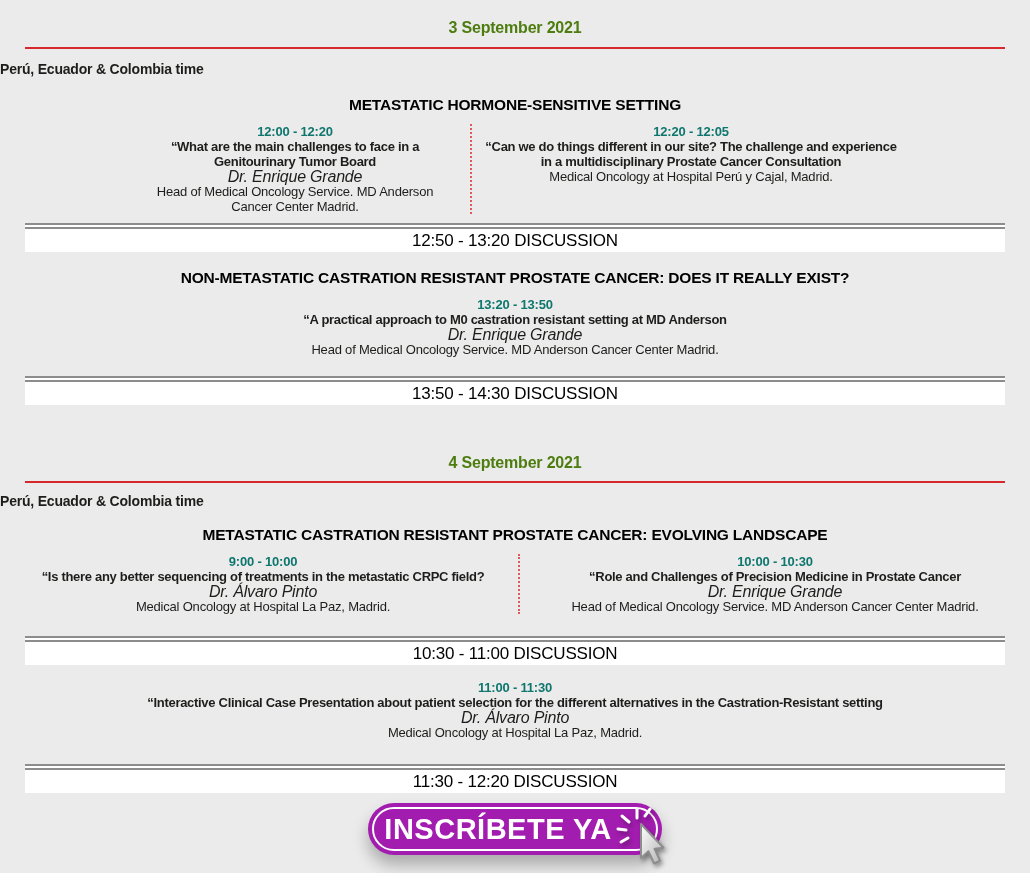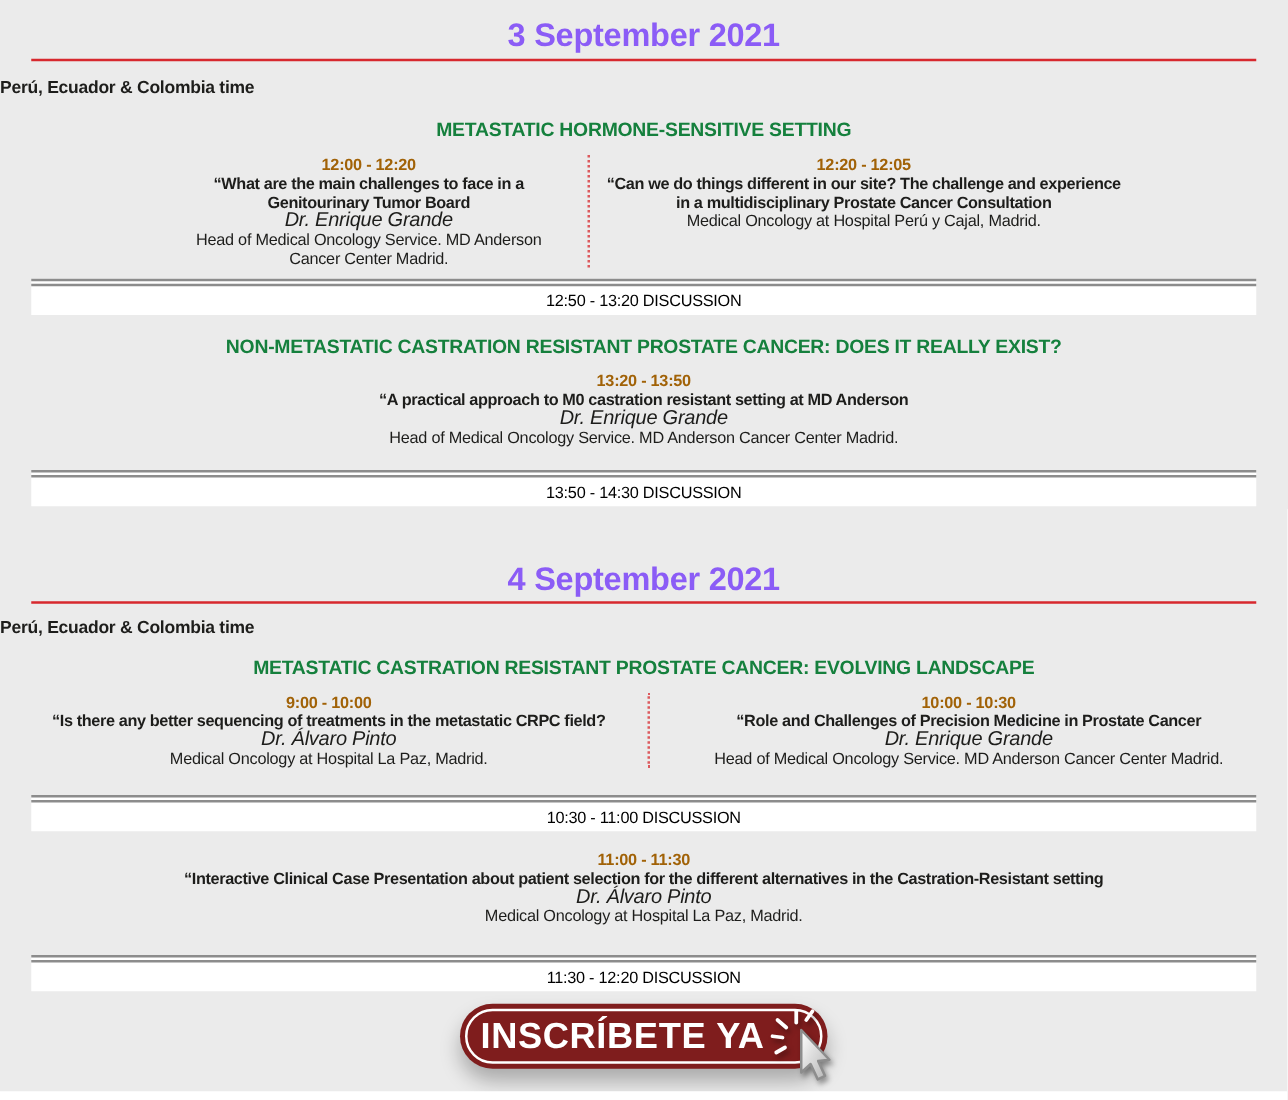--- a/index.html
+++ b/index.html
@@ -1,49 +1,49 @@
 <!DOCTYPE html>
 <html><head>
 <meta charset="utf-8">
 <style>
   html, body { margin: 0; padding: 0; background: #ffffff; }
   body { font-family: "Liberation Sans", "DejaVu Sans", sans-serif; color: #1d1d1b; letter-spacing: -0.2px; }
   .page { position: relative; width: 1030px; height: 880px; background: #ebebeb; overflow: hidden; box-sizing: border-box; padding-top: 16px; margin: 0 auto; }
 
-  .date-title { font-weight: bold; font-size: 26px; line-height: 24px; color: #8b5cf6; text-align: center; }
+  .date-title { font-weight: bold; font-size: 16px; line-height: 24px; color: #4d7c0f; text-align: center; }
   .red-rule { height: 2px; background: #d7282e; margin: 7px 25px 0 25px; }
   .timezone { font-weight: bold; font-size: 14px; line-height: 16px; text-align: left; margin-top: 12px; }
-  .track-heading { font-weight: bold; font-size: 15.5px; line-height: 17px; color: #15803d; text-align: center; letter-spacing: -0.2px; }
+  .track-heading { font-weight: bold; font-size: 15.5px; line-height: 17px; color: #000000; text-align: center; letter-spacing: -0.2px; }
   .mt19 { margin-top: 19px; } .mt17 { margin-top: 17px; }
 
   .cols { display: flex; margin-top: 11px; align-items: stretch; }
   .col { text-align: center; box-sizing: border-box; }
   .d1-left  { width: 470px; padding: 0 20px 0 140px; }
   .d1-right { width: 440px; padding: 0 10px; border-left: 2px dotted rgba(215,40,46,0.75); }
   .d2-left  { width: 518px; padding: 0 10px 0 18px; }
   .d2-right { flex: 1; padding: 0 12px; border-left: 2px dotted rgba(215,40,46,0.75); }
 
-  .time { font-weight: bold; font-size: 13px; line-height: 15px; color: #a16207; }
+  .time { font-weight: bold; font-size: 13px; line-height: 15px; color: #0f766e; }
   .talk-title { font-weight: bold; font-size: 13px; line-height: 15px; letter-spacing: -0.3px; }
   .speaker { font-style: italic; font-size: 16px; line-height: 15px; }
   .affil { font-size: 13px; line-height: 15px; }
   .nowrap { white-space: nowrap; }
 
   .session-single { text-align: center; margin: 11px 15px 0 15px; }
   .mt15 { margin-top: 15px; }
 
-  .discussion-bar { margin: 9px 25px 0 25px; background: #ffffff; border-top: 6px double #8c8c8c; height: 23px; text-align: center; font-size: 13px; line-height: 23px; color: #000; letter-spacing: -0.2px; }
+  .discussion-bar { margin: 9px 25px 0 25px; background: #ffffff; border-top: 6px double #8c8c8c; height: 23px; text-align: center; font-size: 17px; line-height: 23px; color: #000; letter-spacing: -0.2px; }
   .mt19b { margin-top: 19px; } .mt22 { margin-top: 22px; } .mt24 { margin-top: 24px; }
   .day2-date { margin-top: 46px; }
   .mt6 { margin-top: 6px; } .mt10 { margin-top: 10px; }
 
   .cta-wrap { display: flex; justify-content: center; margin-top: 10px; }
   .cta {
     position: relative; width: 294px; height: 52px; border: none; cursor: pointer;
-    border-radius: 27px; background: #7f1d1d;
+    border-radius: 27px; background: #a21caf;
     box-shadow: 0 10px 16px rgba(0,0,0,0.28);
     display: flex; align-items: center; justify-content: center;
   }
   .cta-outline { position: absolute; inset: 4px; border: 2.5px solid #ffffff; border-radius: 22px; pointer-events: none; }
   .cta-label { color: #ffffff; font-weight: bold; font-size: 29px; letter-spacing: 0.5px; padding-right: 34px; font-family: "Liberation Sans", sans-serif; }
   .cursor-svg { position: absolute; right: -16px; top: 3px; filter: drop-shadow(2px 3px 2px rgba(0,0,0,0.35)); }
 
   .bottom-strip { position: absolute; left: 0; right: 0; bottom: 0; height: 7px; background: #ffffff; }
 </style>
 </head>

